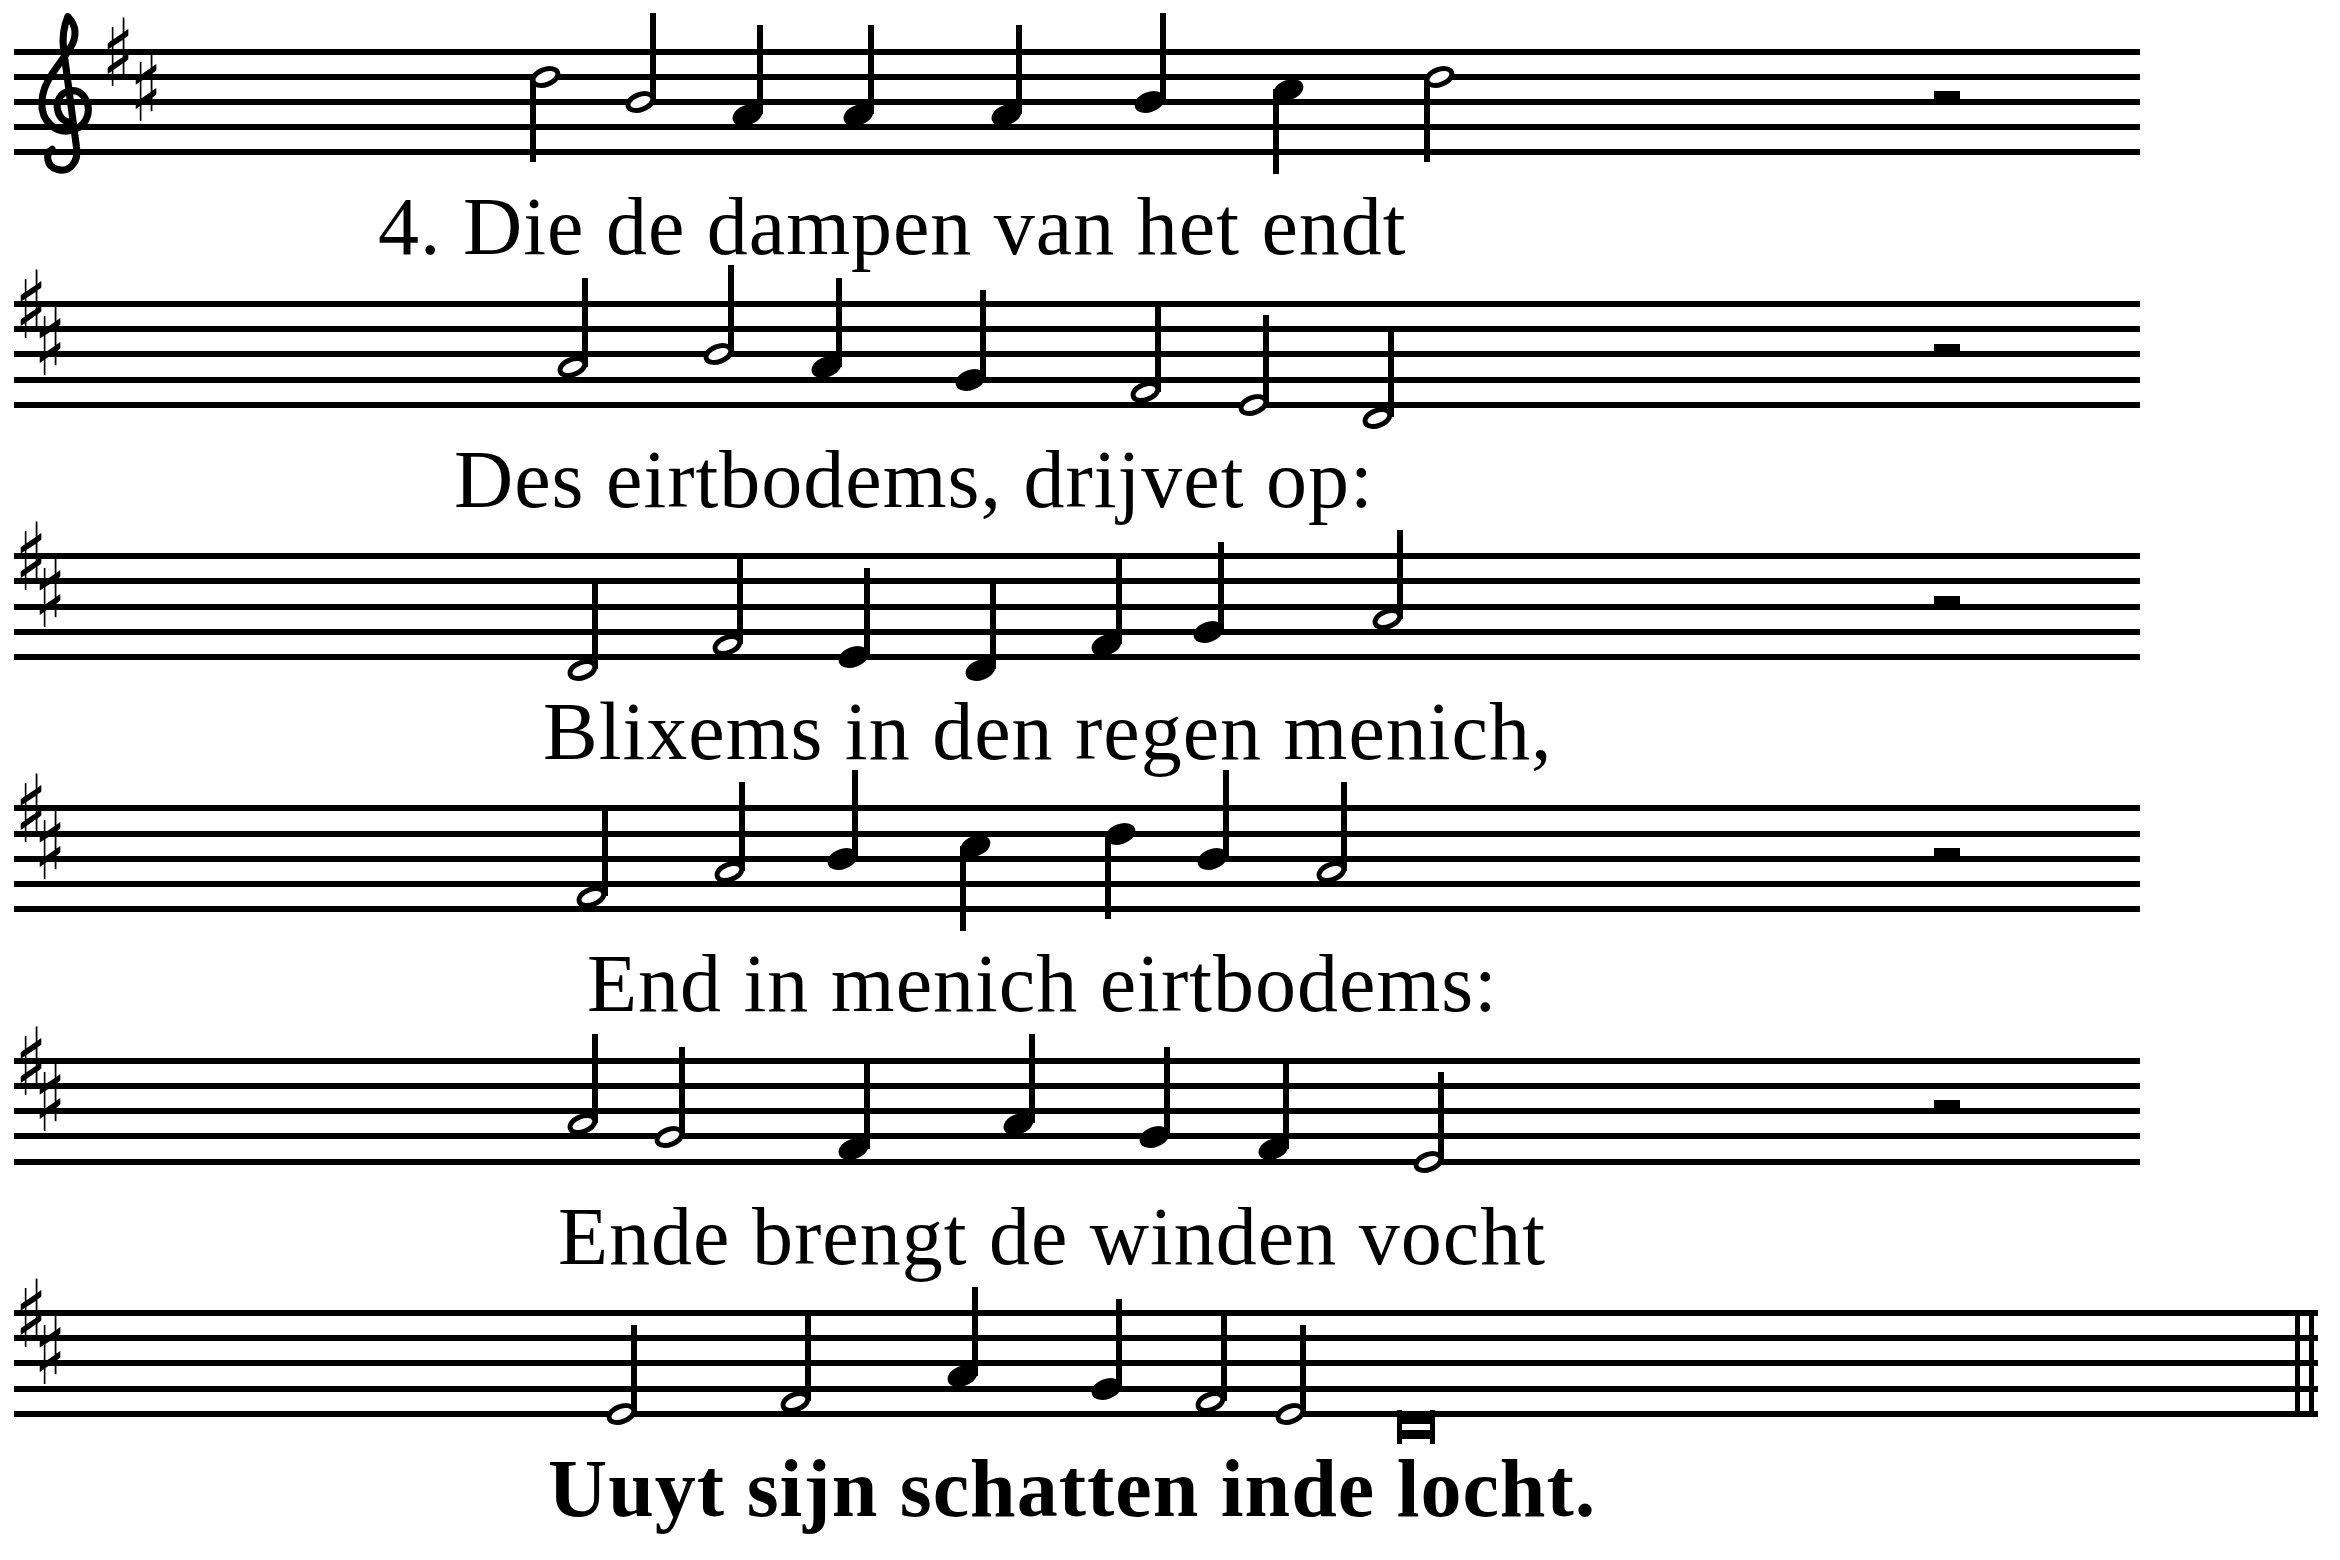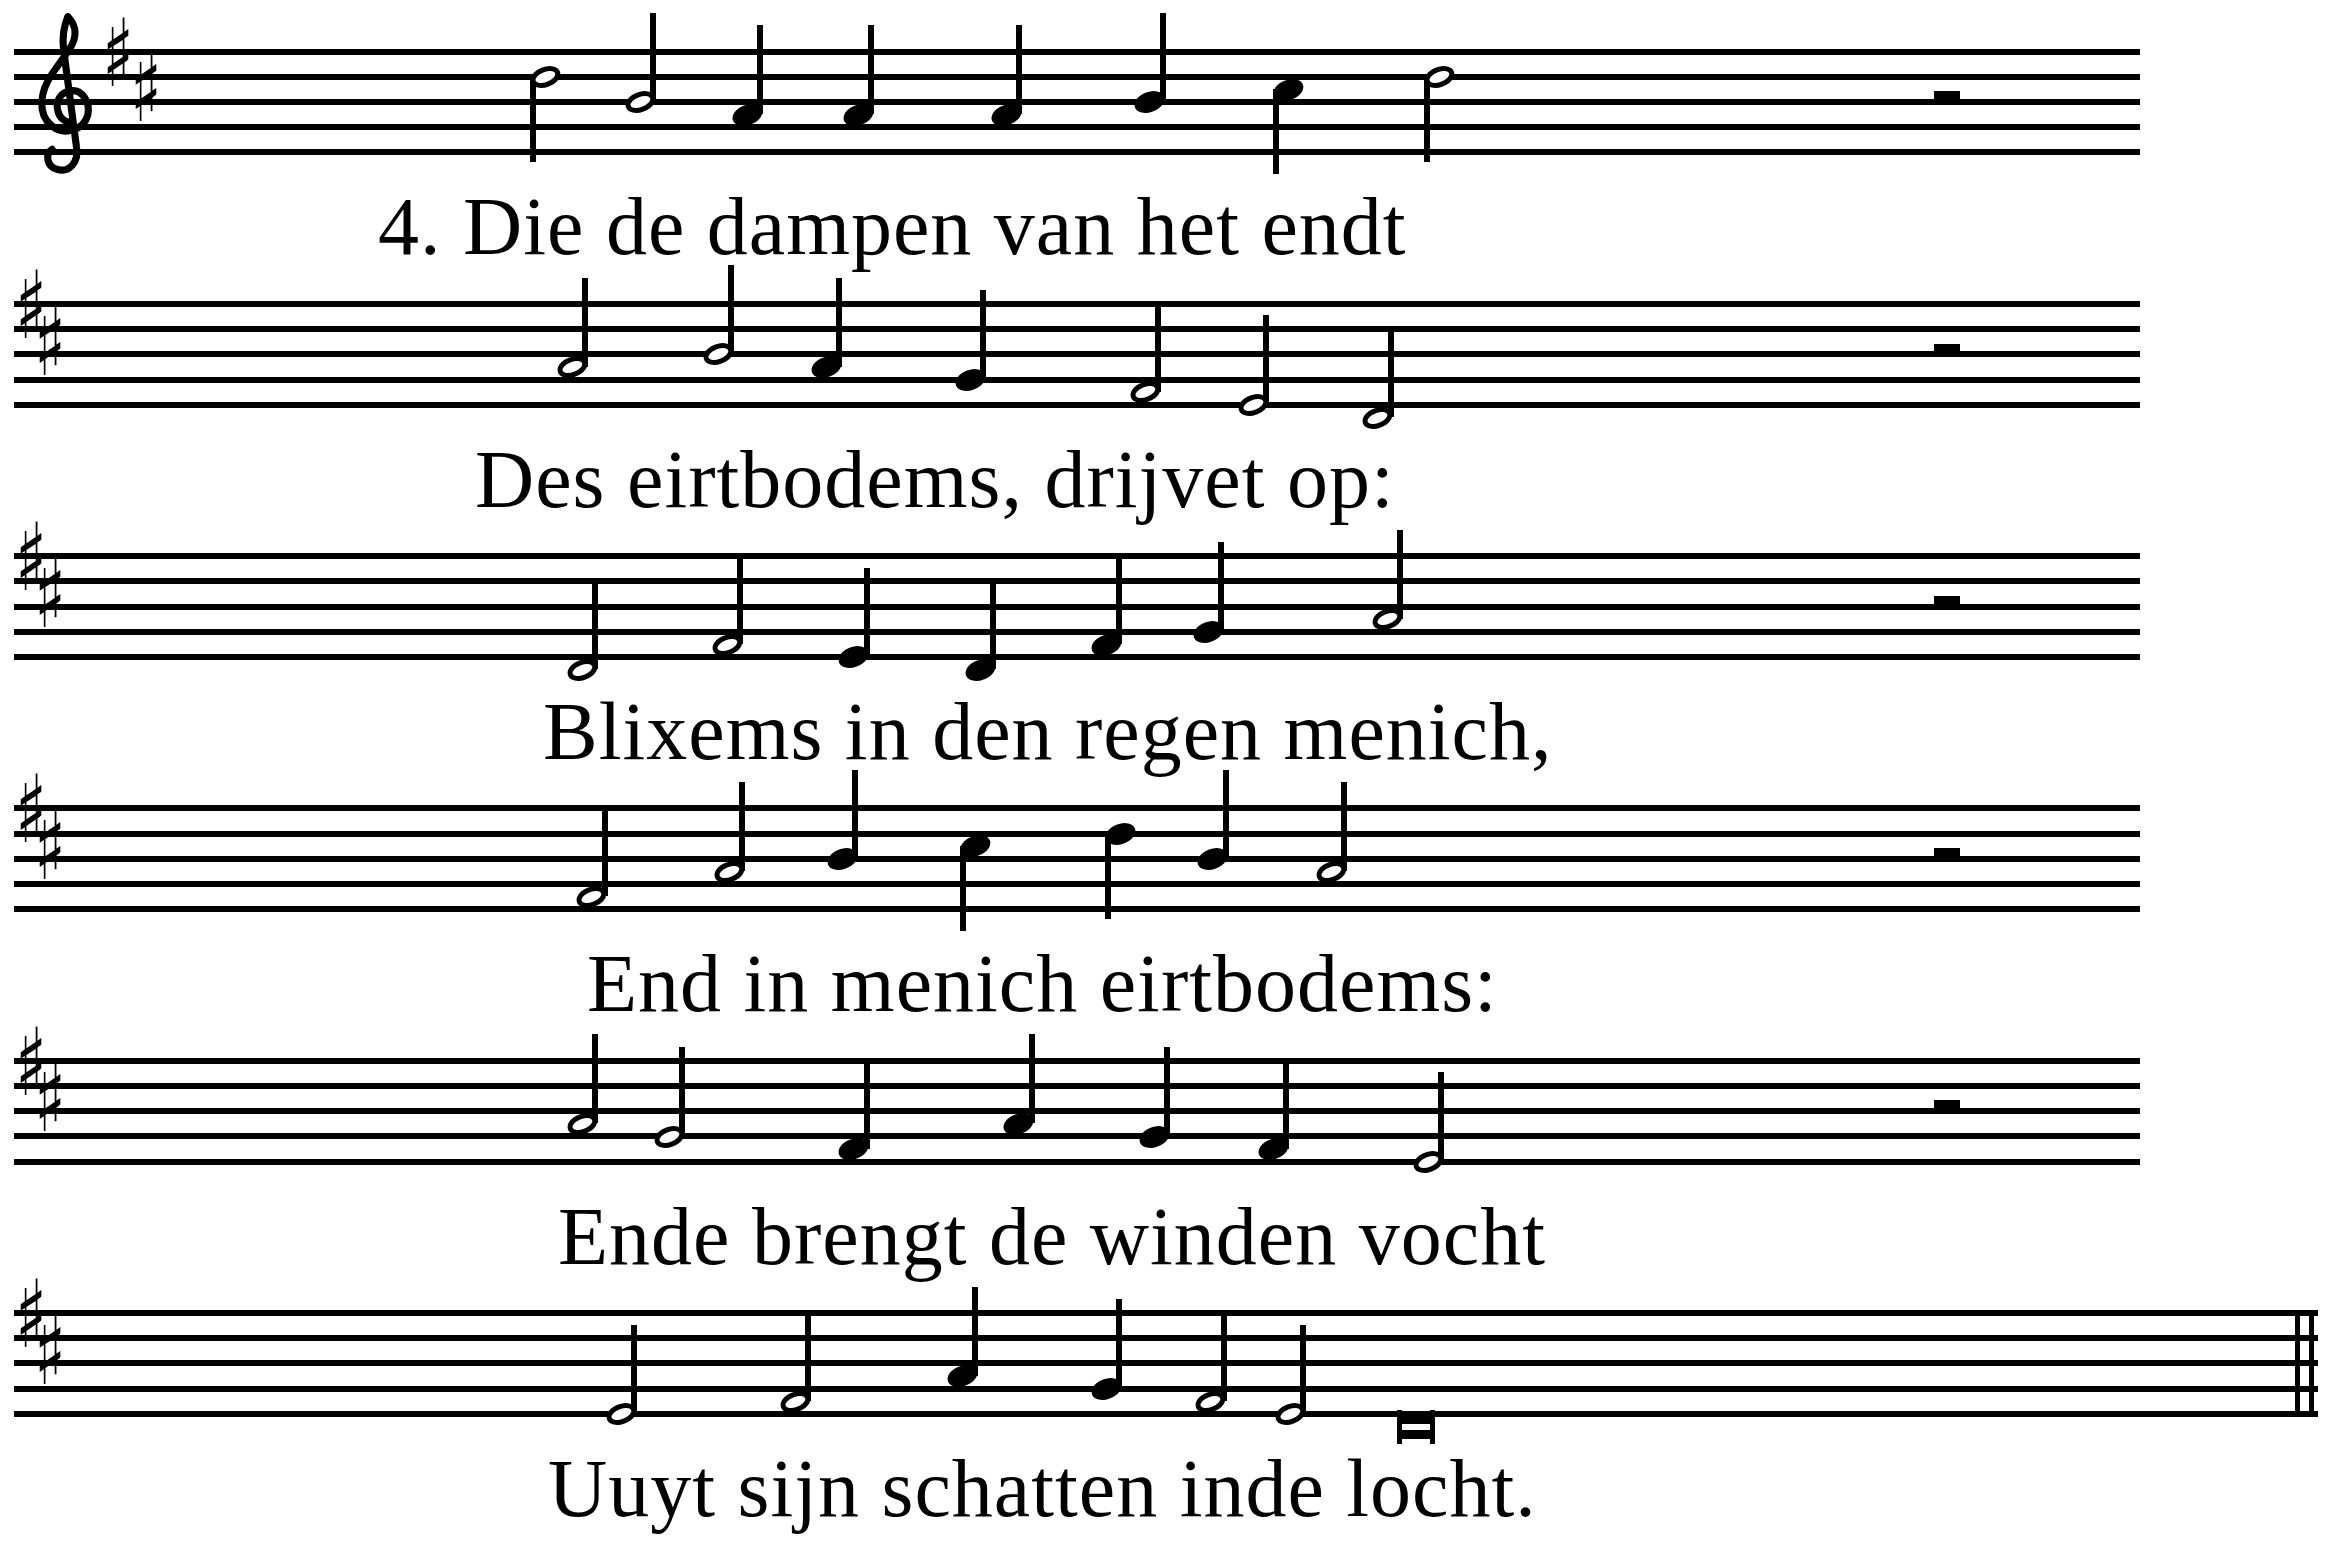--- a/index.html
+++ b/index.html
@@ -101,21 +101,21 @@
         </div>
         <div class="abs" style="left: 0px; top: 0px;">
           <div class="stem" style="left: 1263px; top: 315px; height: 89px;"></div>
           <div class="head-half" style="left: 1238px; top: 395px;"></div>
         </div>
         <div class="abs" style="left: 0px; top: 0px;">
           <div class="stem" style="left: 1388px; top: 328px; height: 89px;"></div>
           <div class="head-half" style="left: 1362px; top: 408px;"></div>
         </div>
         <div class="rest-half" style="left: 1934px; top: 344px;"></div>
-        <div class="lyric" style="left: 475px; top: 433px;">Des eirtbodems, drijvet op:</div>
+        <div class="lyric" style="left: 454px; top: 433px;">Des eirtbodems, drijvet op:</div>
       </div>
       <div class="abs" style="left: 0px; top: 0px;">
         <div class="sline" style="left: 13.6px; top: 553px; width: 2126px;"></div>
         <div class="sline" style="left: 13.6px; top: 578px; width: 2126px;"></div>
         <div class="sline" style="left: 13.6px; top: 604px; width: 2126px;"></div>
         <div class="sline" style="left: 13.6px; top: 629px; width: 2126px;"></div>
         <div class="sline" style="left: 13.6px; top: 654px; width: 2126px;"></div>
         <div class="sharp" style="left: 31px; top: 557px;">♯</div>
         <div class="sharp" style="left: 50px; top: 594px;">♯</div>
         <div class="abs" style="left: 0px; top: 0px;">
@@ -260,17 +260,17 @@
           <div class="head-half" style="left: 1275px; top: 1404px;"></div>
         </div>
         <div class="abs" style="left: 0px; top: 0px;">
           <div class="breve-bar" style="left: 1401px; top: 1415px; width: 33px; height: 8.7px;"></div>
           <div class="breve-bar" style="left: 1401px; top: 1430px; width: 33px; height: 8.7px;"></div>
           <div class="breve-bar" style="left: 1397px; top: 1410px; width: 4.9px; height: 34px;"></div>
           <div class="breve-bar" style="left: 1430px; top: 1410px; width: 4.9px; height: 34px;"></div>
         </div>
         <div class="barline" style="left: 2295px; top: 1310px; height: 107px;"></div>
         <div class="barline" style="left: 2309px; top: 1310px; height: 107px;"></div>
-        <div class="lyric" style="left: 548px; top: 1442px;">Uuyt sijn schatten inde locht.</div>
+        <div class="lyric" style="left: 548px; top: 1442px; font-weight: bold;">Uuyt sijn schatten inde locht.</div>
       </div>
     </div>
 </div>
 
 
 </body></html>

